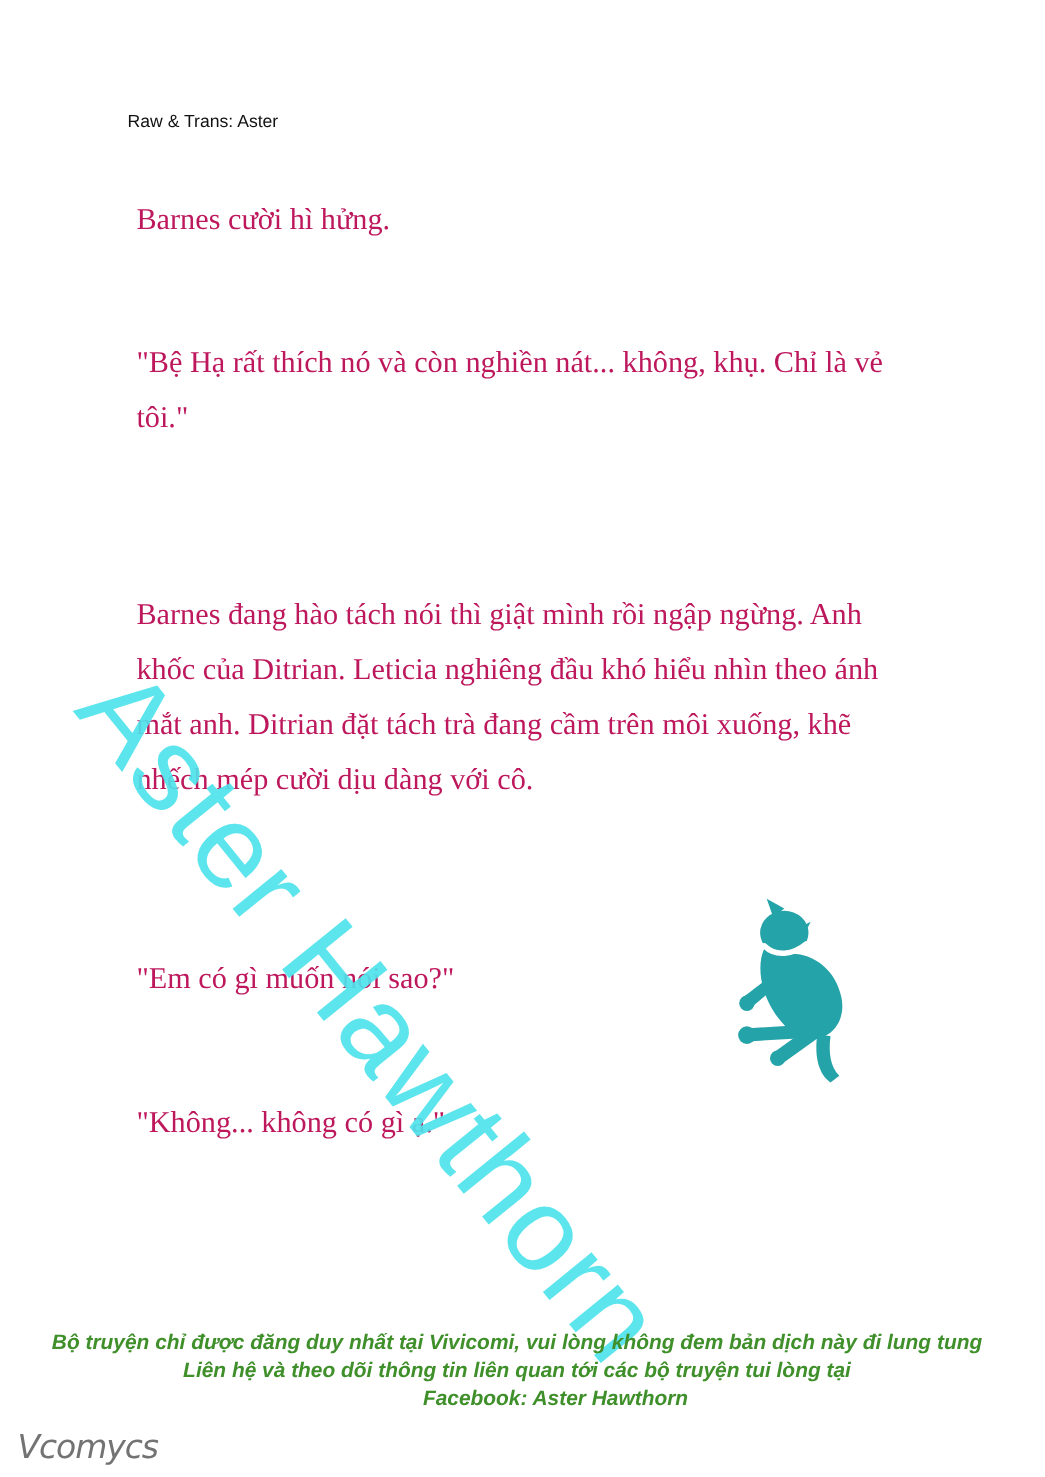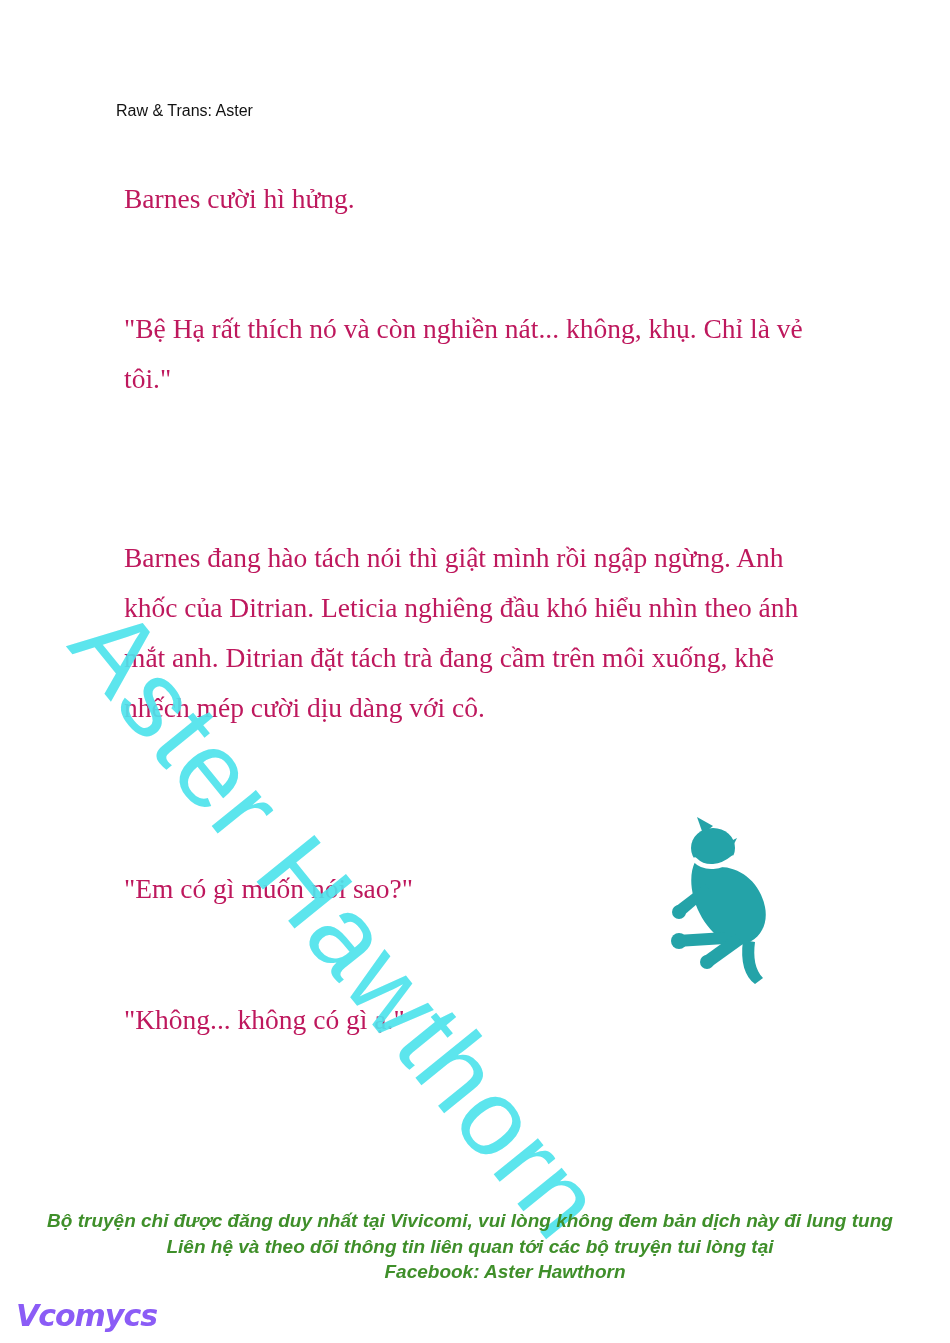--- a/index.html
+++ b/index.html
@@ -22,22 +22,22 @@
       letter-spacing: 2px; font-weight: 300;
     }
     .cat { position: absolute; left: 655px; top: 812px; width: 130px; height: 180px; }
     .footer {
       position: absolute; left: 0; width: 940px; text-align: center;
       font-family: "Liberation Sans", sans-serif; font-style: italic; font-weight: bold;
       font-size: 19px; color: #3f8f2a;
     }
     .logo {
       position: absolute; left: 16px; top: 1298px;
-      font-family: "DejaVu Sans", sans-serif; font-style: italic; font-weight: bold;
-      font-size: 30px; color: #8b5cf6; letter-spacing: -1px;
+      font-family: "DejaVu Sans", sans-serif; font-style: italic; font-weight: normal;
+      font-size: 30px; color: #737373; letter-spacing: -1px;
     }
   </style>
 </head>
 <body>
 
 <div class="header">Raw &amp; Trans: Aster</div>
 
 <div class="para" style="top:174px;">
   <span class="line">Barnes cười hì hửng.</span>
 </div>

